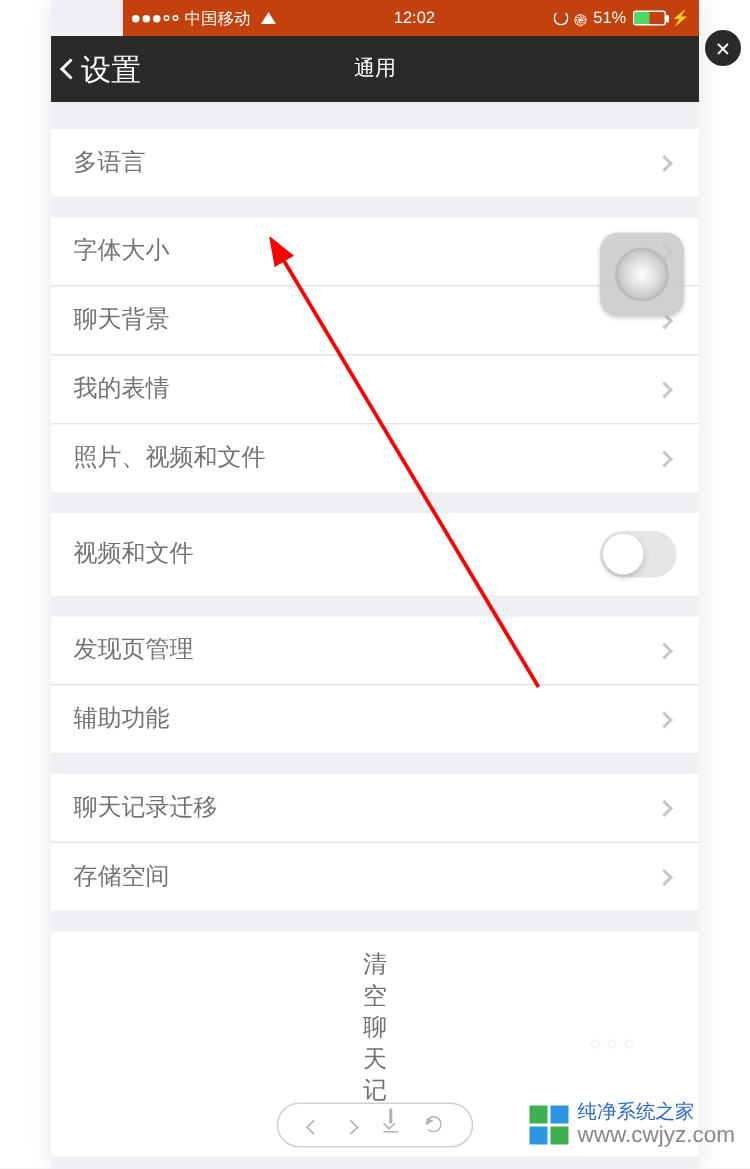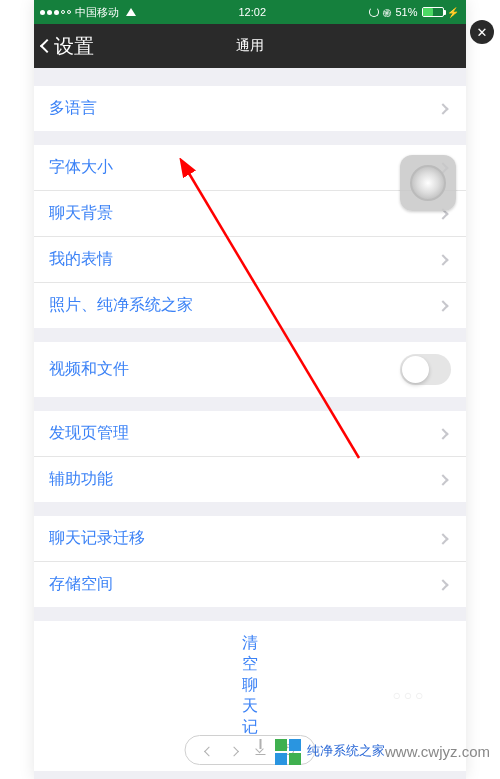--- a/index.html
+++ b/index.html
@@ -15,27 +15,28 @@
       position: absolute;
       left: 34px;
       top: 0;
       width: 432px;
       height: 779px;
       background: #efeff4;
       box-shadow: 0 0 15px rgba(0,0,0,.1);
     }
     .status-bar {
       height: 20px;
-      background: #15803d;
+      background: #c2410c;
       color: #fff;
       display: flex;
       align-items: center;
       justify-content: space-between;
       font-size: 11px;
       padding: 12px 6px;
+      margin-left: 48px;
     }
     .status-left { display: flex; align-items: center; gap: 4px; }
     .signal-dots { display: flex; gap: 2px; }
     .dot { width: 5px; height: 5px; border-radius: 50%; background: #fff; }
     .dot.empty { background: none; border: 1px solid #fff; width: 4px; height: 4px; }
     .wifi-ico {
       width: 0; height: 0; border-left: 5px solid transparent;
       border-right: 5px solid transparent; border-bottom: 8px solid #fff;
       margin-left: 3px;
     }
@@ -63,21 +64,21 @@
     .nav-title {
       flex: 1; text-align: center; font-size: 14px; font-weight: 500;
     }
     .content { background: #efeff4; height: calc(100% - 64px); overflow-y: auto; }
     .group { margin-top: 18px; background: #fff; }
     .group.tight { margin-top: 14px; }
     .row {
       min-height: 44px; padding: 12px 15px; display: flex;
       align-items: center; justify-content: space-between;
       border-bottom: 1px solid #e5e5e5; cursor: pointer;
-      font-size: 16px; color: #3b82f6;
+      font-size: 16px; color: #737373;
     }
     .row:last-child { border-bottom: none; }
     .row-label { flex: 1; }
     .chevron {
       width: 8px; height: 8px; border-top: 2px solid #c7c7cc;
       border-right: 2px solid #c7c7cc; transform: rotate(45deg);
       margin-right: 4px;
     }
     .switch {
       width: 51px; height: 31px; background: #e5e5e5; border-radius: 16px;
@@ -130,21 +131,21 @@
     .watermark {
       position: absolute; right: 10px; bottom: 14px; z-index: 70;
       display: flex; align-items: center; gap: 6px;
       font-size: 13px; color: #2a68d6; font-weight: 500;
     }
     .wm-logo {
       width: 26px; height: 26px; display:grid; grid-template-columns:1fr 1fr; grid-template-rows:1fr 1fr; gap:2px;
     }
     .wm-sq { background:#3fb04f; }
     .wm-sq.b { background:#2a95e0; }
-    .wm-txt { display:flex; flex-direction:row; line-height:1.1; }
+    .wm-txt { display:flex; flex-direction:column; line-height:1.1; }
     .wm-url { font-size:15px; color:#888; }
     .faint-wm {
       position:absolute; right:40px; bottom:68px; color:rgba(0,0,0,.06);
       font-size:26px; letter-spacing:2px; z-index:5; pointer-events:none;
     }
   </style>
 </head>
 <body>
 
 <div class="close-badge">✕</div>
@@ -197,21 +198,21 @@
         </div>
         <div class="row">
           <span class="row-label">聊天背景</span>
           <span class="chevron"></span>
         </div>
         <div class="row">
           <span class="row-label">我的表情</span>
           <span class="chevron"></span>
         </div>
         <div class="row">
-          <span class="row-label">照片、纯净系统之家</span>
+          <span class="row-label">照片、视频和文件</span>
           <span class="chevron"></span>
         </div>
       </div>
       <div class="group tight">
         <div class="row">
           <span class="row-label">视频和文件</span>
           <span class="switch"></span>
         </div>
       </div>
       <div class="group tight">

